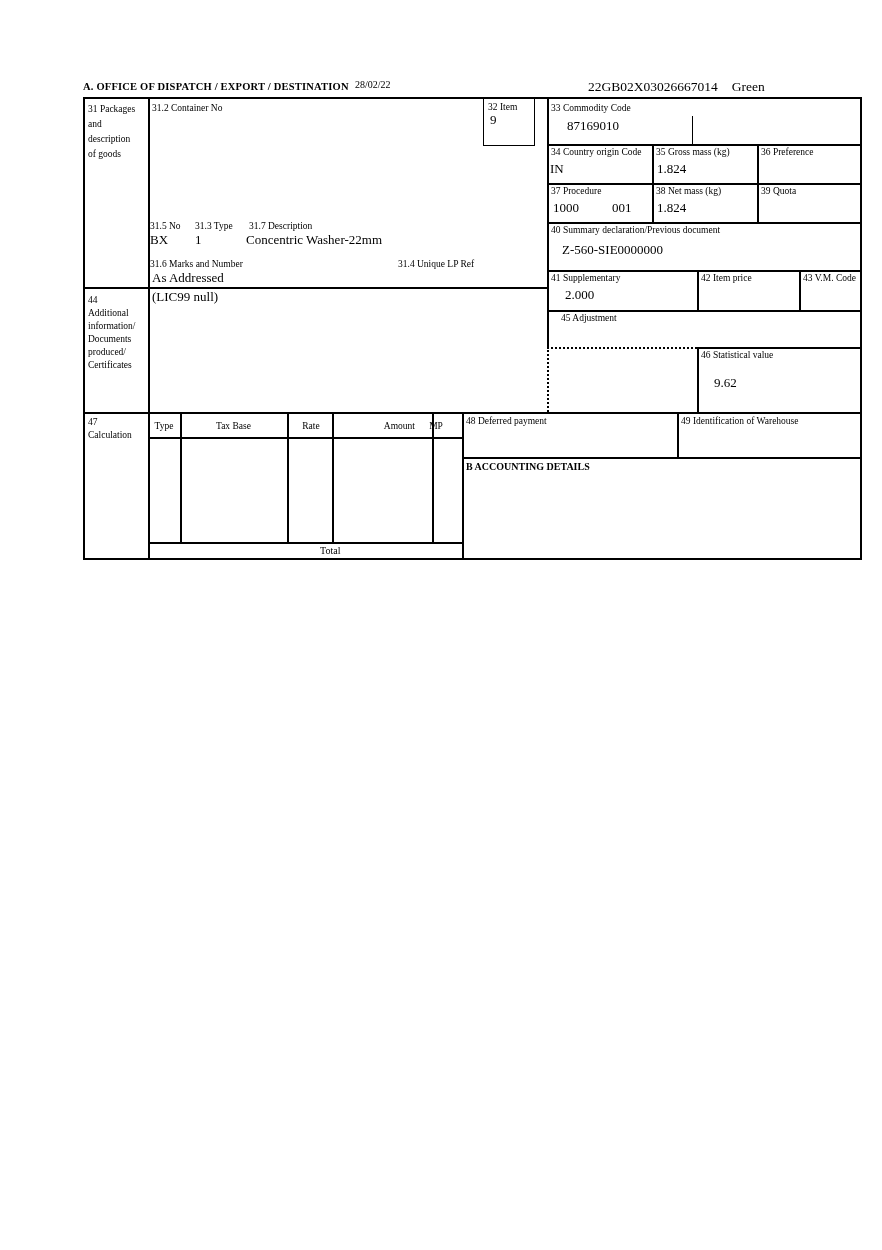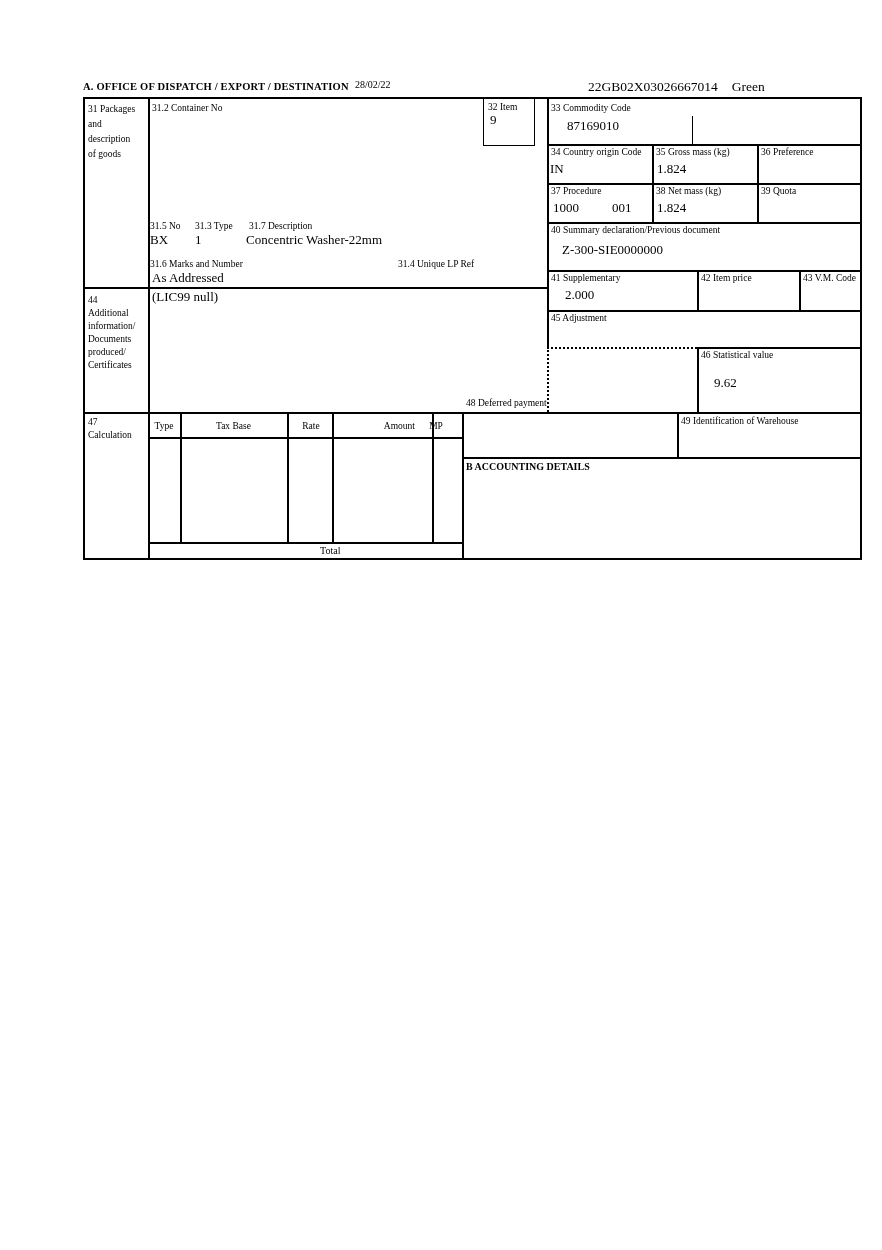--- a/index.html
+++ b/index.html
@@ -111,38 +111,38 @@
   <div class="lbl" style="left:676px;top:48px">36 Preference</div>
 
   <div class="lbl" style="left:466px;top:87px">37 Procedure</div>
   <div class="val" style="left:468px;top:101px">1000</div>
   <div class="val" style="left:527px;top:101px">001</div>
   <div class="lbl" style="left:571px;top:87px">38 Net mass (kg)</div>
   <div class="val" style="left:572px;top:101px">1.824</div>
   <div class="lbl" style="left:676px;top:87px">39 Quota</div>
 
   <div class="lbl" style="left:466px;top:126px">40 Summary declaration/Previous document</div>
-  <div class="val" style="left:477px;top:143px">Z-300-SIE0000000</div>
+  <div class="val" style="left:477px;top:143px">Z-560-SIE0000000</div>
 
   <div class="lbl" style="left:466px;top:174px">41 Supplementary</div>
   <div class="val" style="left:480px;top:188px">2.000</div>
   <div class="lbl" style="left:616px;top:174px">42 Item price</div>
   <div class="lbl" style="left:718px;top:174px">43 V.M. Code</div>
 
-  <div class="lbl" style="left:466px;top:214px">45 Adjustment</div>
+  <div class="lbl" style="left:476px;top:214px">45 Adjustment</div>
 
   <div class="lbl" style="left:616px;top:251px">46 Statistical value</div>
   <div class="val" style="left:629px;top:276px">9.62</div>
 
   <div class="hdrow" style="left:63px;top:313px;width:314px;height:25px">
     <div class="cell" style="width:32px">Type</div>
     <div class="cell" style="width:107px">Tax Base</div>
     <div class="cell" style="width:48px">Rate</div>
     <div class="cell" style="width:92px;text-align:right;padding-right:12px">Amount</div>
     <div class="cell" style="width:18px">MP</div>
   </div>
   <div class="abs" style="left:235px;top:446px;font-size:10px">Total</div>
 
-  <div class="lbl" style="left:381px;top:299px">48 Deferred payment</div>
+  <div class="lbl" style="left:381px;top:317px">48 Deferred payment</div>
   <div class="lbl" style="left:596px;top:317px">49 Identification of Warehouse</div>
   <div class="lbl b" style="left:381px;top:362px;font-size:10px">B ACCOUNTING DETAILS</div>
 
 </div>
 
 </body></html>

